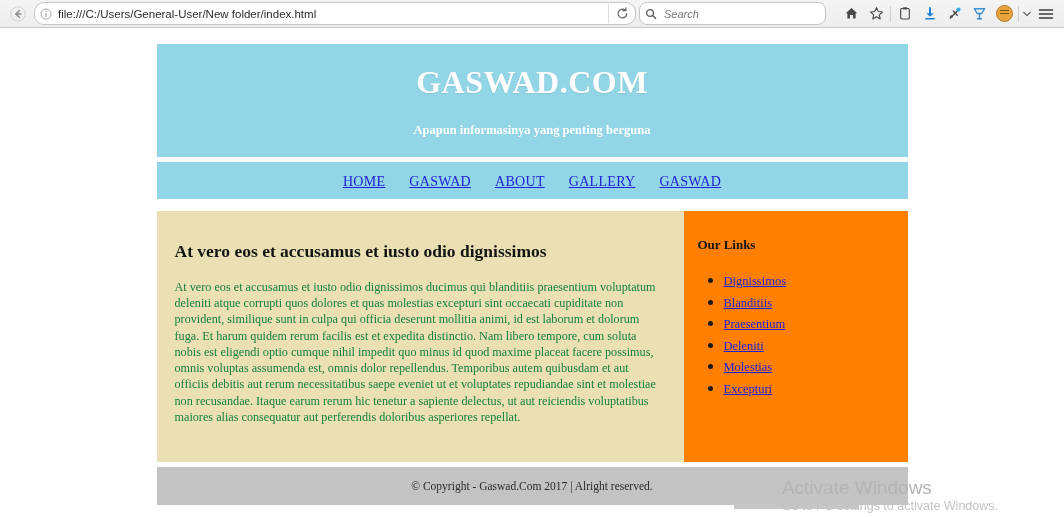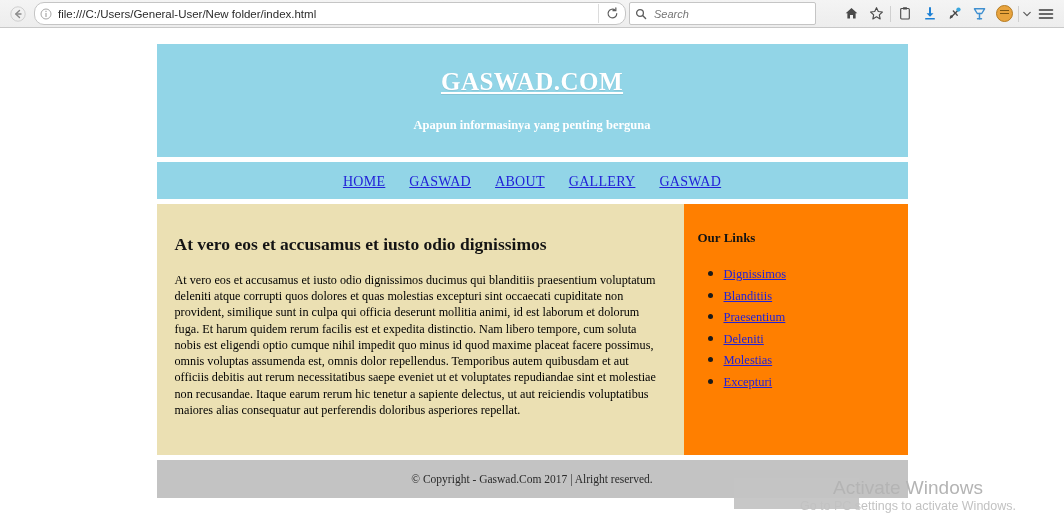--- a/index.html
+++ b/index.html
@@ -75,24 +75,24 @@
     flex: 0 0 auto;
     color: #6b6b6b;
     font-size: 13px;
   }
 
   .searchbar {
     width: 185px;
     height: 21px;
     background: #ffffff;
     border: 1px solid #c5c5c5;
-    border-radius: 2px;
-    display: flex;
-    align-items: center;
-    margin-right: 23px;
+    border-radius: 8px;
+    display: flex;
+    align-items: center;
+    margin-right: 13px;
     flex: 0 0 auto;
   }
   .search-glass {
     width: 22px;
     height: 19px;
     display: flex;
     align-items: center;
     justify-content: center;
     color: #6d6d6d;
     flex: 0 0 auto;
@@ -172,27 +172,26 @@
   .site-header {
     background: #92d5e7;
     height: 113px;
     display: flex;
     flex-direction: column;
     align-items: center;
     justify-content: center;
   }
   .site-title {
     font-family: "Liberation Serif", serif;
-    font-size: 25px;
+    font-size: 32px;
     font-weight: bold;
     color: #ffffff;
     letter-spacing: 0.5px;
     margin: 0 0 22px 0;
     text-shadow: 0 1px 1px rgba(0,0,0,0.08);
-    text-decoration: underline;
   }
   .site-tagline {
     font-family: "Liberation Serif", serif;
     font-size: 12.5px;
     font-weight: bold;
     color: #ffffff;
     margin: 0;
   }
 
   .site-nav {
@@ -213,41 +212,41 @@
   .nav-link {
     font-family: "Liberation Serif", serif;
     font-size: 14px;
     color: #2121d8;
     text-decoration: underline;
     letter-spacing: 0.3px;
   }
 
   .site-body {
     display: flex;
-    margin-top: 5px;
+    margin-top: 12px;
     min-height: 251px;
   }
   .content-col {
     background: #ebe0b3;
     width: 527px;
     box-sizing: border-box;
     padding: 30px 22px 18px 18px;
   }
   .content-heading {
     font-family: "Liberation Serif", serif;
     font-size: 17.5px;
     font-weight: bold;
     color: #141414;
     margin: 0 0 17px 0;
   }
   .content-para {
     font-family: "Liberation Serif", serif;
     font-size: 12.2px;
     line-height: 1.33;
-    color: #000000;
+    color: #15803d;
     margin: 0;
     text-align: left;
   }
 
   .sidebar-col {
     background: #ff7f00;
     flex: 1 1 auto;
     box-sizing: border-box;
     padding: 26px 14px 18px 14px;
   }
@@ -284,23 +283,22 @@
   }
   .footer-text {
     font-family: "Liberation Serif", serif;
     font-size: 11.5px;
     color: #2a2a2a;
   }
 
   
   .watermark {
     position: absolute;
-    right: 48px;
+    right: 66px;
     bottom: 2px;
-    text-align: center;
     pointer-events: none;
     user-select: none;
   }
   .wm-title {
     font-family: "Liberation Sans", sans-serif;
     font-size: 19px;
     color: #b4b4b4;
     line-height: 1.25;
     white-space: nowrap;
   }

